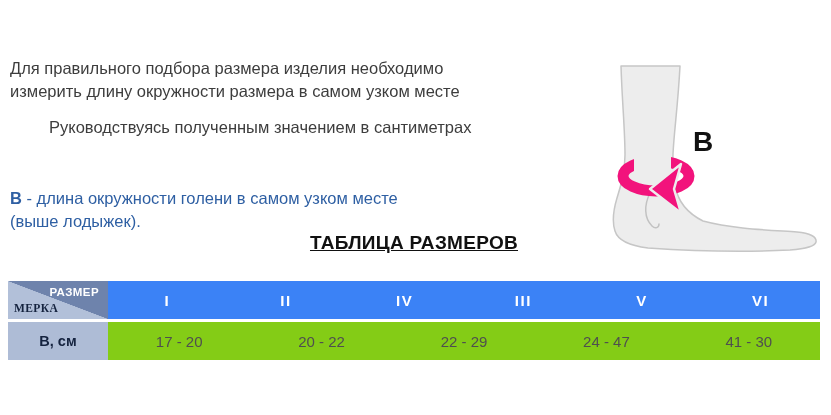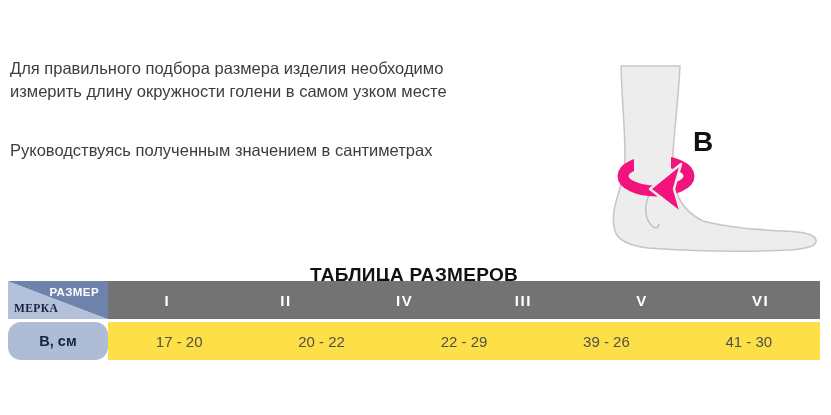--- a/index.html
+++ b/index.html
@@ -6,78 +6,82 @@
   .page {
     position:relative; width:831px; height:371px; background:#ffffff;
     font-family:"Liberation Sans", sans-serif; overflow:hidden;
   }
   .para {
     position:absolute; left:10px; margin:0;
     font-size:16.5px; line-height:23px; color:#3d3d3d;
   }
   .para .line { display:block; white-space:nowrap; }
   .para-1 { top:57px; }
-  .para-2 { top:139px; }
+  .para-2 { top:116px;margin-left:39px; }
   .note {
     position:absolute; left:10px; top:187px; margin:0;
     font-size:16.5px; line-height:23px; color:#2e5fa3;
   }
   .note .line { display:block; white-space:nowrap; }
   .note-b { font-weight:bold; }
   .figure { position:absolute; left:588px; top:0; }
   .table-title {
-    position:absolute; left:8px; top:264px; width:812px;
+    position:absolute; left:8px; top:232px; width:812px;
     text-align:center; font-size:19px; font-weight:bold; color:#111111;
     letter-spacing:0.3px;
     text-decoration:underline;
   }
   .size-table { position:absolute; left:8px; top:281px; width:812px; }
-  .header-row { display:flex; height:38px; background:#737373; }
+  .header-row { display:flex; height:38px; background:#3b82f6; }
   .corner-cell {
     width:100px; position:relative; flex:0 0 100px;
     background:linear-gradient(to top right, #b2c0d9 49.7%, #6e83ac 50.3%);
   }
   .corner-top {
     position:absolute; top:5px; right:9px;
     color:#ffffff; font-weight:bold; font-size:11.5px; letter-spacing:0.4px;
   }
   .corner-bottom {
     position:absolute; bottom:5px; left:6px;
     color:#15233f; font-weight:bold; font-size:11.5px; letter-spacing:0.4px;font-family:Liberation Serif, serif;
   }
   .hcell {
     flex:1; display:flex; align-items:center; justify-content:center;
     color:#ffffff; font-weight:bold; font-size:15px; letter-spacing:1.5px;
   }
   .data-row { display:flex; height:38px; margin-top:3px; }
   .label-cell {
     flex:0 0 100px; width:100px; background:#aebcd6;
     display:flex; align-items:center; justify-content:center;
-    color:#15233f; font-weight:bold; font-size:14.5px;border-radius:13px;
+    color:#15233f; font-weight:bold; font-size:14.5px;
   }
   .dcell {
-    flex:1; background:#fde047;
+    flex:1; background:#84cc16;
     display:flex; align-items:center; justify-content:center;
     color:#4f4f4f; font-size:15px;
   }
 </style>
 </head>
 <body>
 
 <div class="page">
 
   <p class="para para-1">
     <span class="line">Для правильного подбора размера изделия необходимо</span>
-    <span class="line">измерить длину окружности голени в самом узком месте</span>
+    <span class="line">измерить длину окружности размера в самом узком месте</span>
   </p>
 
   <p class="para para-2">
     <span class="line">Руководствуясь полученным значением в сантиметрах</span>
   </p>
 
+  <p class="note">
+    <span class="line"><span class="note-b">В</span><span> - длина окружности голени в самом узком месте</span></span>
+    <span class="line">(выше лодыжек).</span>
+  </p>
 
   <svg class="figure" width="243" height="262" viewBox="0 0 243 262" xmlns="http://www.w3.org/2000/svg">
 
     <path d="M 33,66
          C 34,100 37,130 37,155
          C 37,172 33,185 29,198
          C 26,208 24,222 27,231
          C 30,241 44,246 60,248
          C 105,251 160,252 202,250
          C 215,249 227,247 228,242
@@ -112,18 +116,18 @@
       <div class="hcell">IV</div>
       <div class="hcell">III</div>
       <div class="hcell">V</div>
       <div class="hcell">VI</div>
     </div>
     <div class="data-row">
       <div class="label-cell">В, см</div>
       <div class="dcell">17 - 20</div>
       <div class="dcell">20 - 22</div>
       <div class="dcell">22 - 29</div>
-      <div class="dcell">39 - 26</div>
+      <div class="dcell">24 - 47</div>
       <div class="dcell">41 - 30</div>
     </div>
   </div>
 
 </div>
 
 </body></html>

